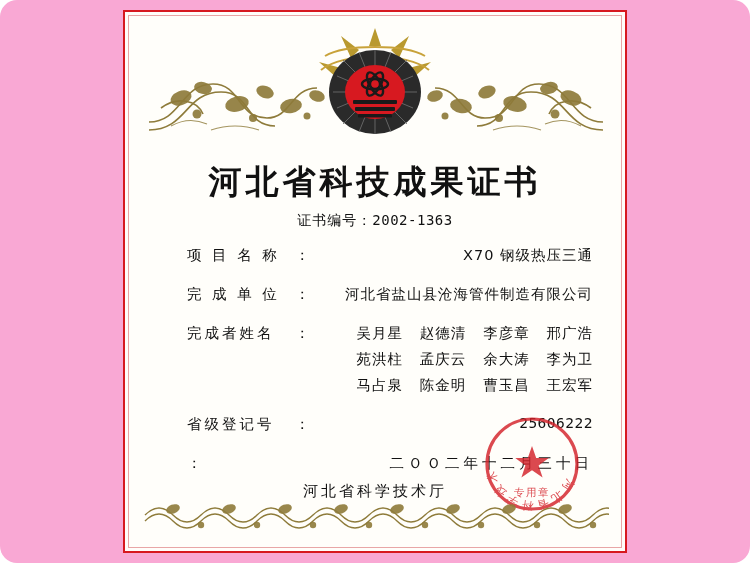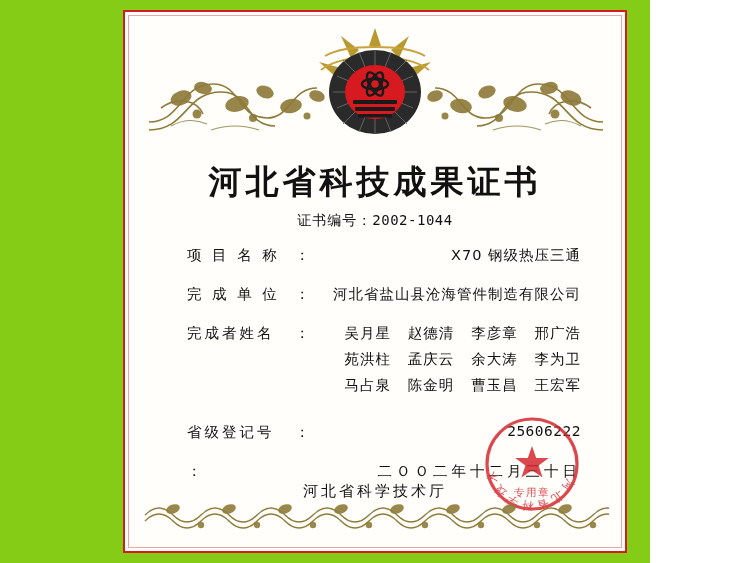--- a/index.html
+++ b/index.html
@@ -8,23 +8,24 @@
     background: #ffffff;
   }
   body {
     width: 750px;
     height: 563px;
     font-family: "DejaVu Sans", "Liberation Sans", sans-serif;
     overflow: hidden;
   }
   .page {
     position: relative;
-    width: 650px;
+    width: 750px;
     height: 563px;
-    background: #84cc16;
+    background: #f9a8d4;
+    border-radius: 17px;
   }
   
   .cert-frame {
     position: absolute;
     left: 123px;
     top: 10px;
     width: 504px;
     height: 543px;
     background: #fffefa;
     border: 2.5px solid #d71920;
@@ -81,21 +82,21 @@
     color: #111;
     letter-spacing: 1px;
   }
   .cert-no .num {
     font-family: "DejaVu Sans Mono", "Liberation Mono", monospace;
     letter-spacing: 0.5px;
   }
   .fields {
     position: absolute;
     left: 62px;
-    right: 44px;
+    right: 32px;
     top: 234px;
   }
   .field-row {
     display: flex;
     align-items: flex-start;
     margin-bottom: 20px;
     font-size: 14.5px;
     color: #111;
   }
   .field-label {
@@ -112,21 +113,21 @@
   .field-value {
     flex: 1 1 auto;
     letter-spacing: 1px;
     text-align: right;
   }
   .names-block .name-line {
     letter-spacing: 1px;
     margin-bottom: 7px;
     white-space: pre;
   }
-  .names-block .name-line:last-child { margin-bottom: 8px; }
+  .names-block .name-line:last-child { margin-bottom: 0; }
   .reg-row {
     margin-top: 13px;
   }
   .mono {
     font-family: "DejaVu Sans Mono", "Liberation Mono", monospace;
     letter-spacing: 0.5px;
   }
   .date-value {
     letter-spacing: 4px;
   }
@@ -242,21 +243,21 @@
             <ellipse cx="64" cy="58" rx="13" ry="5.5" transform="rotate(60 64 58)"></ellipse>
             <ellipse cx="64" cy="58" rx="13" ry="5.5" transform="rotate(120 64 58)"></ellipse>
           </g>
         </g>
       </svg>
     </div>
 
     <div class="title">河北省科技成果证书</div>
 
     <div class="cert-no">
-      <span>证书编号：</span><span class="num">2002-1044</span>
+      <span>证书编号：</span><span class="num">2002-1363</span>
     </div>
 
     <div class="fields">
 
       <div class="field-row">
         <div class="field-label">项 目 名 称</div>
         <div class="field-colon">：</div>
         <div class="field-value">X70 钢级热压三通</div>
       </div>
 

